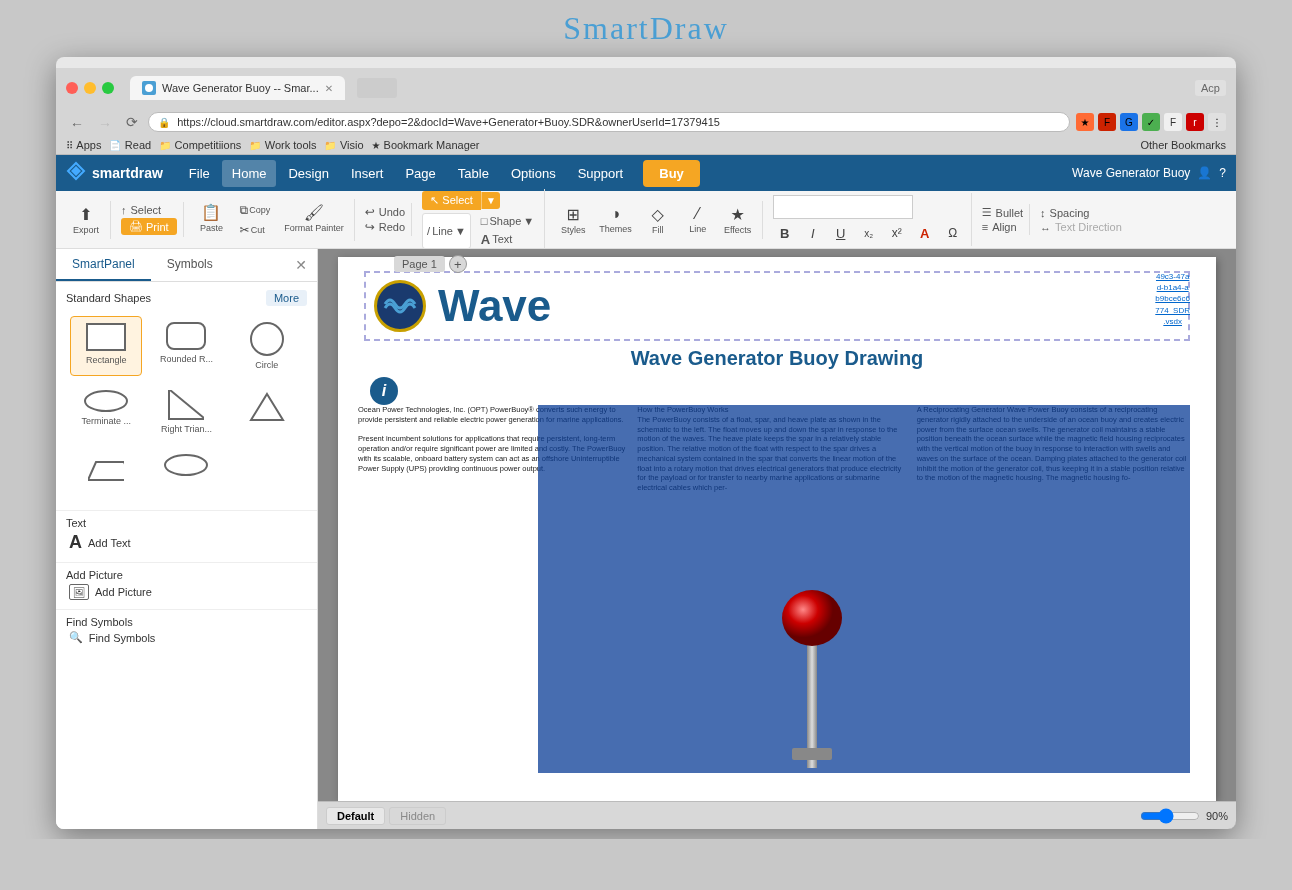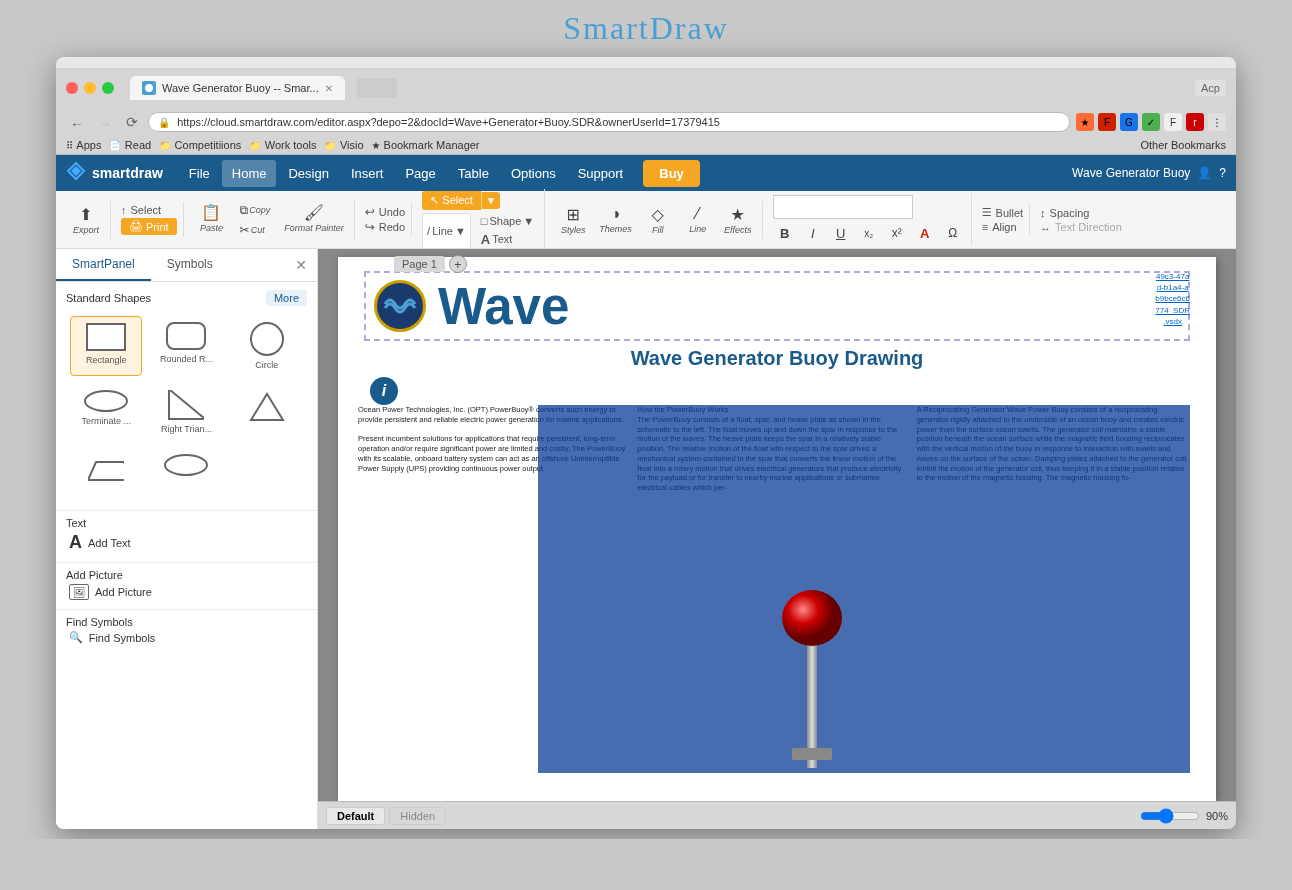--- a/index.html
+++ b/index.html
@@ -50,21 +50,21 @@
     .menu-item.active { background: rgba(255,255,255,0.25); }
     .buy-btn { background: #f5a623; color: white; border: none; padding: 5px 16px; border-radius: 4px; font-size: 13px; font-weight: bold; cursor: pointer; margin-left: 8px; }
     .menubar-right { margin-left: auto; display: flex; align-items: center; gap: 7px; color: white; font-size: 12px; }
 
     
     .toolbar { background: #f5f5f5; border-bottom: 1px solid #ddd; display: flex; align-items: center; padding: 2px 6px; gap: 4px; flex-wrap: nowrap; height: 58px; }
     .toolbar-group { display: flex; flex-direction: column; align-items: center; padding: 2px 6px; border-right: 1px solid #ddd; gap: 2px; }
     .toolbar-group:last-child { border-right: none; }
     .tb-btn { display: flex; flex-direction: column; align-items: center; gap: 1px; cursor: pointer; padding: 2px 4px; border-radius: 3px; min-width: 36px; }
     .tb-icon { font-size: 16px; color: #444; }
-    .tb-label { font-size: 9px; color: #555; white-space: nowrap; font-style: italic; }
+    .tb-label { font-size: 9px; color: #555; white-space: nowrap; }
 
     .share-row { display: flex; align-items: center; gap: 4px; font-size: 11px; color: #555; cursor: pointer; }
     .print-btn { background: #f5a623; color: white; border: none; padding: 2px 8px; border-radius: 3px; font-size: 11px; cursor: pointer; display: flex; align-items: center; gap: 3px; }
 
     .select-btn { background: #f5a623; color: white; border: none; padding: 3px 8px; border-radius: 3px 0 0 3px; font-size: 11px; cursor: pointer; display: flex; align-items: center; gap: 3px; }
     .select-dropdown { background: #f5a623; color: white; border: none; border-left: 1px solid rgba(255,255,255,0.4); padding: 3px 4px; border-radius: 0 3px 3px 0; cursor: pointer; font-size: 10px; }
 
     .undo-redo { display: flex; flex-direction: column; gap: 1px; }
     .undo-item { display: flex; align-items: center; gap: 4px; font-size: 11px; color: #555; cursor: pointer; }
     .undo-arrow { font-size: 12px; color: #555; }
@@ -136,21 +136,21 @@
     .zoom-bar { margin-left: auto; display: flex; align-items: center; gap: 6px; }
     .zoom-slider { width: 60px; }
     .zoom-level { font-size: 11px; color: #333; }
 
     
     .drawing-canvas { background: #888; width: 100%; height: 100%; position: relative; overflow: hidden; }
     .page-bg { position: absolute; top: 8px; left: 20px; right: 20px; bottom: 28px; background: white; box-shadow: 2px 2px 8px rgba(0,0,0,0.3); }
 
     .wave-header { position: absolute; top: 14px; left: 26px; right: 26px; height: 70px; border: 2px dashed #aad; display: flex; align-items: center; padding: 8px; gap: 12px; }
     .wave-logo-circle { width: 52px; height: 52px; border-radius: 50%; background: #1a3a6e; border: 3px solid #c8a000; display: flex; align-items: center; justify-content: center; }
-    .wave-title { font-size: 51px; font-weight: bold; color: #1a5b8c; font-family: Arial, sans-serif; }
+    .wave-title { font-size: 44px; font-weight: bold; color: #1a5b8c; font-family: Arial, sans-serif; }
 
     .wave-doc-title { position: absolute; top: 90px; left: 26px; right: 26px; text-align: center; font-size: 20px; font-weight: bold; color: #1a5b8c; font-family: Arial, sans-serif; }
 
     .info-icon { position: absolute; top: 120px; left: 32px; width: 28px; height: 28px; border-radius: 50%; background: #1a5b8c; color: white; display: flex; align-items: center; justify-content: center; font-size: 16px; font-weight: bold; font-style: italic; }
 
     .text-columns { position: absolute; top: 148px; left: 20px; right: 26px; display: flex; gap: 6px; font-size: 7.5px; line-height: 1.3; color: #222; }
     .text-col { flex: 1; }
 
     .blue-overlay { position: absolute; top: 148px; left: 200px; right: 26px; bottom: 28px; background: rgba(10, 60, 150, 0.75); }
 

